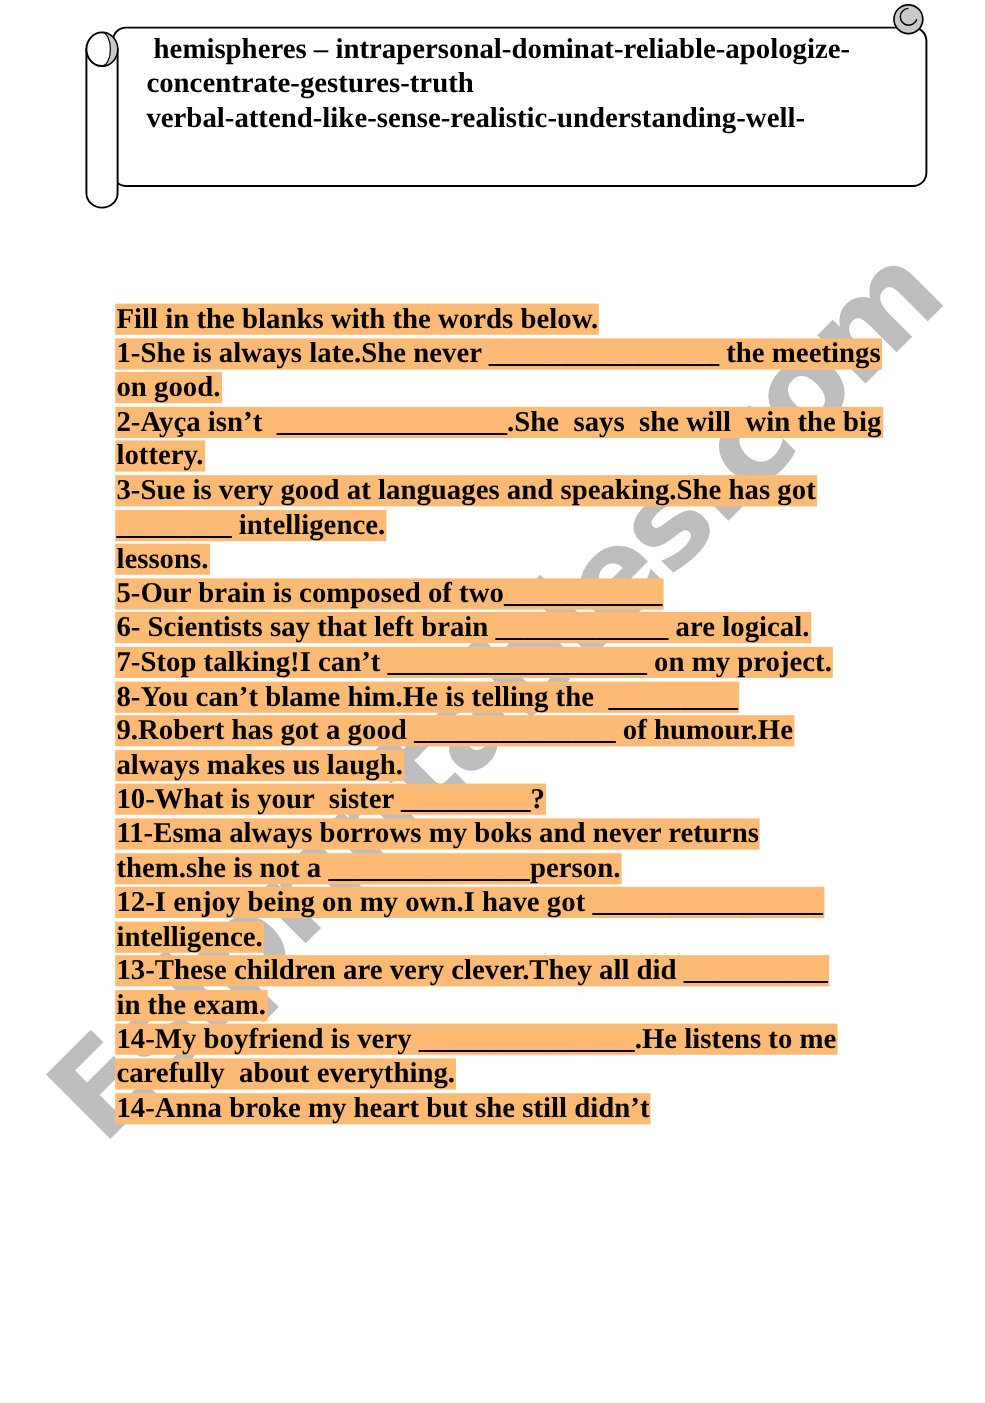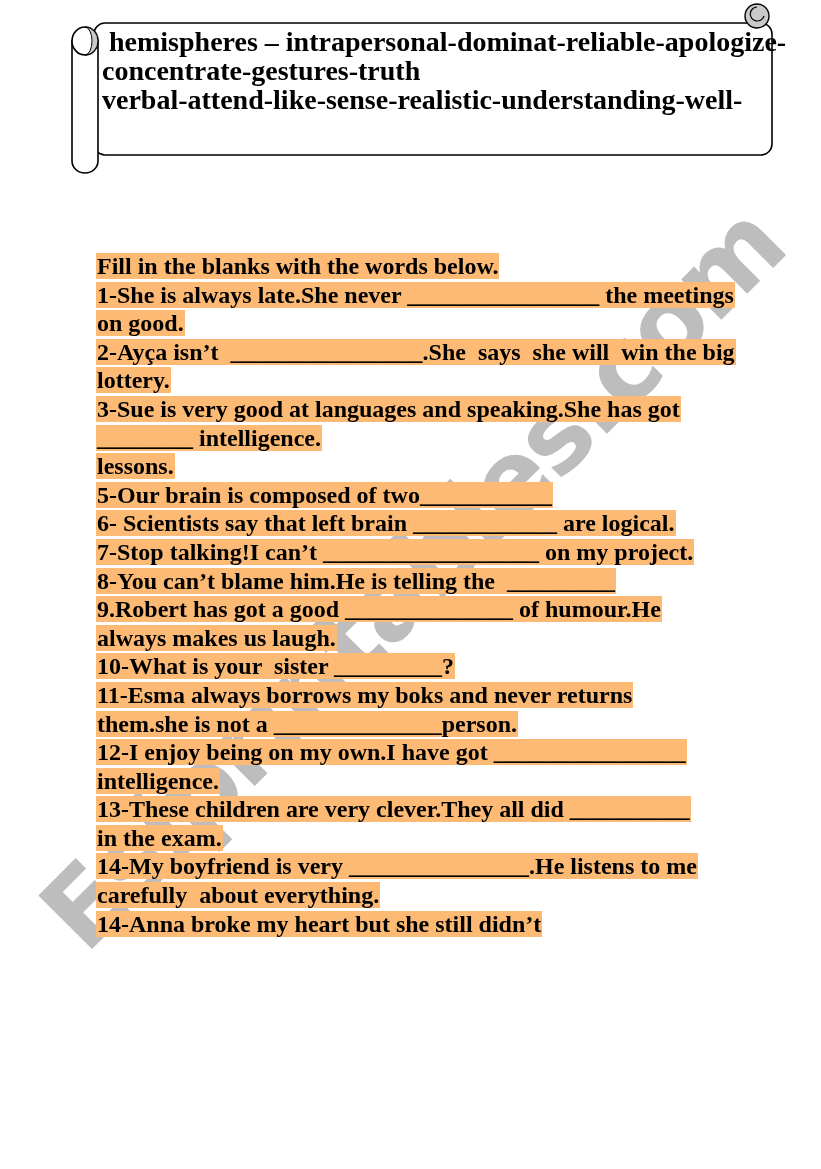--- a/index.html
+++ b/index.html
@@ -27,22 +27,22 @@
     user-select:none;
   }
 
   
   .banner{
     position:absolute;left:60px;top:0;width:715px;height:192px;
     z-index:3;
   }
   .banner svg{position:absolute;left:0;top:0;}
   .banner-text{
-    position:absolute;left:42px;top:27px;width:650px;
-    font-weight:bold;font-size:28px;line-height:29px;
+    position:absolute;left:62px;top:27px;width:650px;
+    font-weight:bold;font-size:24px;line-height:29px;
     color:#000;
   }
   .banner-line{white-space:pre;}
 
   
   .exercise{
     position:absolute;left:96px;top:252px;width:700px;
     z-index:2;
     font-weight:bold;font-size:24px;line-height:28.6px;
     color:#000;

